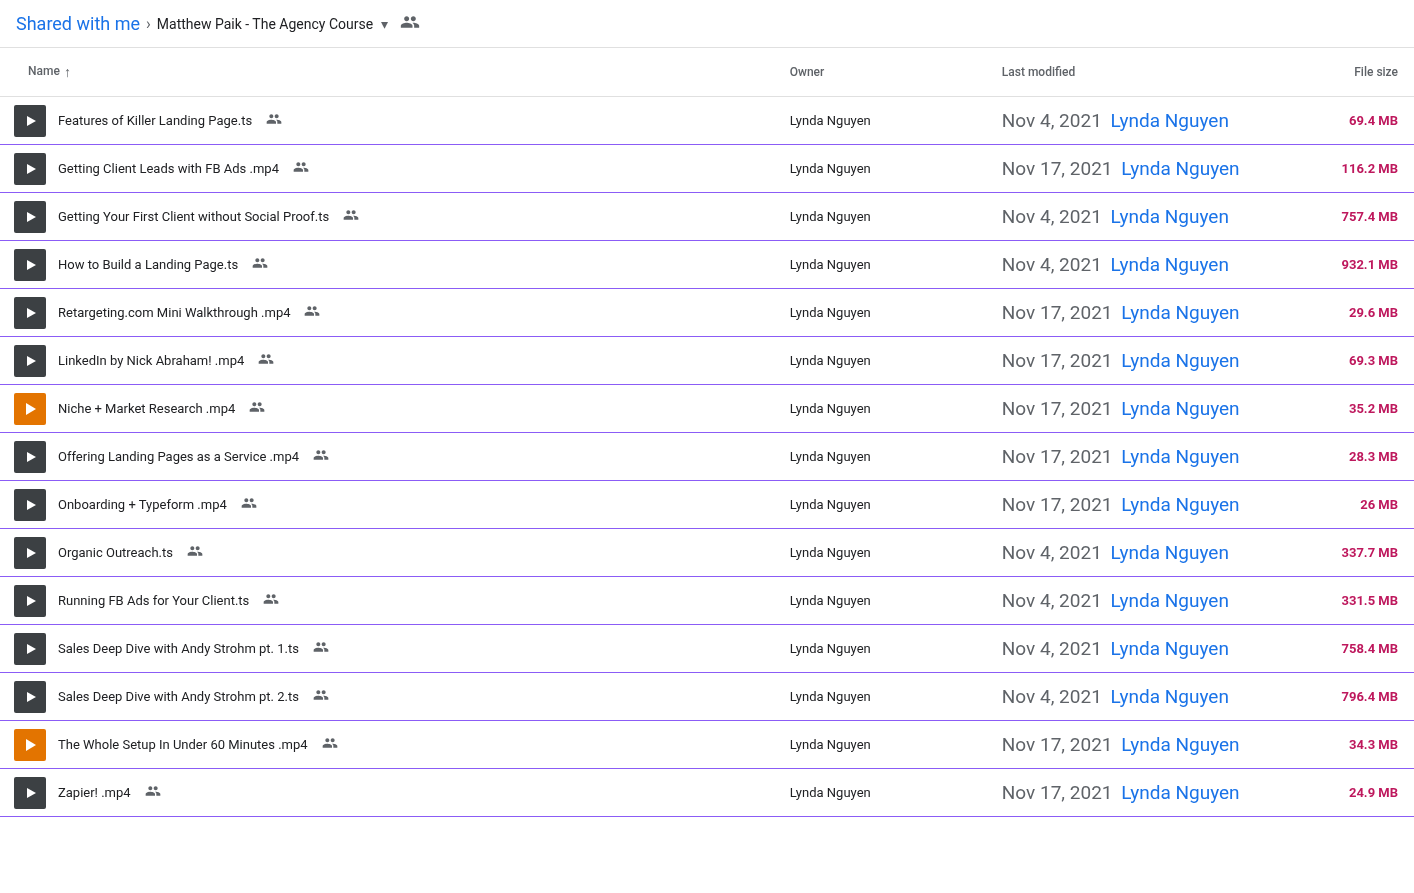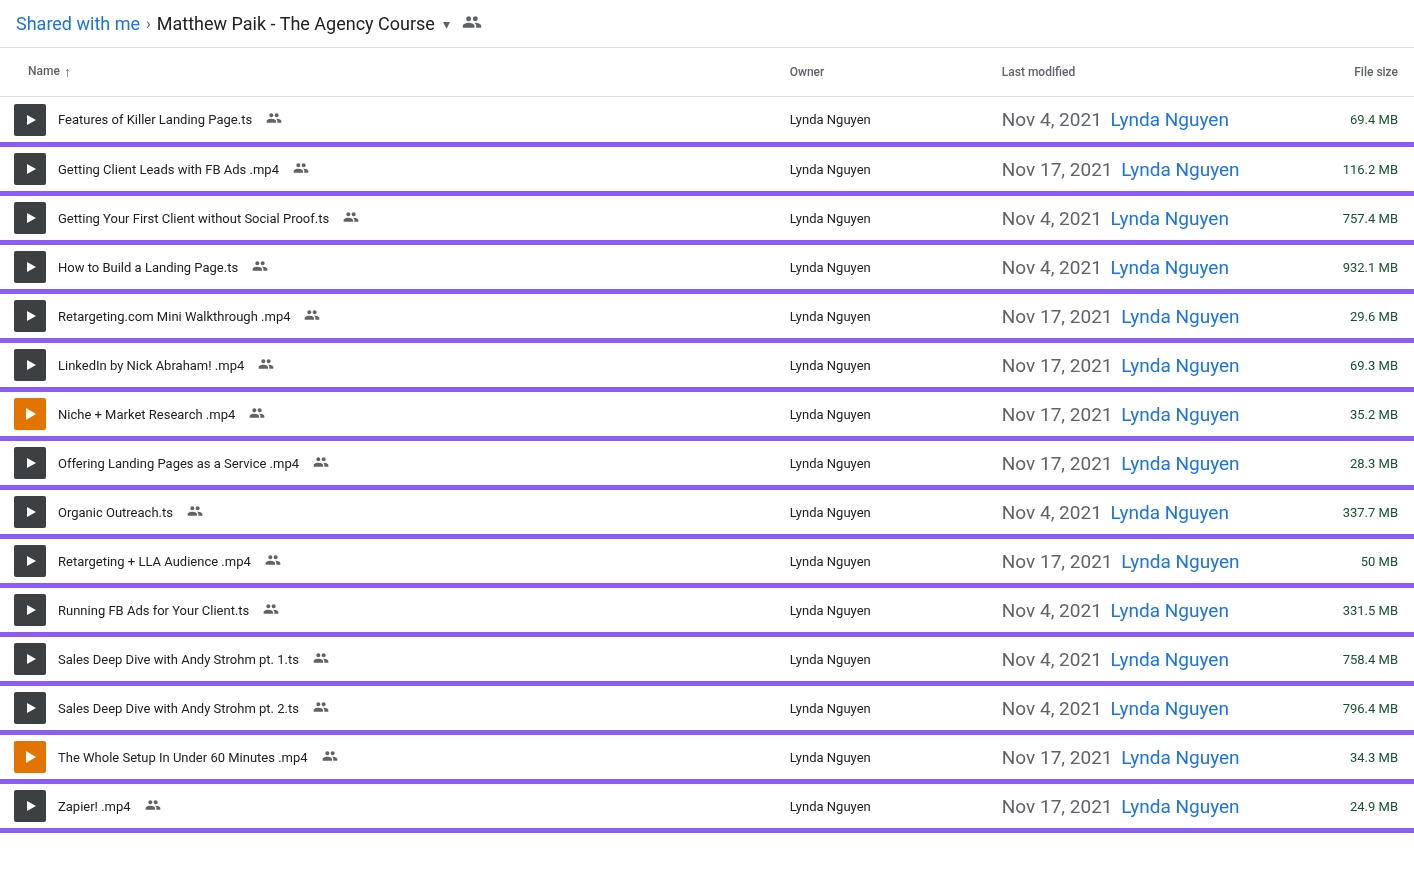--- a/index.html
+++ b/index.html
@@ -22,21 +22,21 @@
     .breadcrumb-shared {
       color: #1a73e8;
       font-size: 18px;
       cursor: pointer;
     }
     .breadcrumb-chevron {
       color: #5f6368;
       font-size: 16px;
     }
     .breadcrumb-current {
-      font-size: 18px;
+      font-size: 14px;
       color: #202124;
       font-weight: 400;
     }
     .breadcrumb-dropdown {
       color: #5f6368;
       font-size: 14px;
       cursor: pointer;
       margin-left: 2px;
     }
     .breadcrumb-people-icon {
@@ -65,21 +65,21 @@
       display: flex;
       align-items: flex-start;
       gap: 4px;
       padding: 8px 12px 8px 16px;
     }
     .sort-arrow {
       font-size: 14px;
       color: #5f6368;
     }
     .file-table tbody tr {
-      border-bottom: 5px solid #8b5cf6;
+      border-bottom: 1px solid #8b5cf6;
       height: 48px;
     }
     .file-name-cell {
       display: flex;
       align-items: center;
       gap: 10px;
       padding: 4px 12px 4px 12px;
     }
     .file-icon {
       width: 36px;
@@ -147,24 +147,25 @@
     }
     .modified-date {
       color: #5f6368;
     }
     .modified-by {
       color: #1a73e8;
       margin-left: 4px;
     }
     td.size-col {
       padding: 0 16px 0 12px;
-      color: #14532d;
+      color: #be185d;
       font-size: 13px;
       white-space: nowrap;
       text-align: right;
+      font-weight: bold;
     }
     th.size-col-th {
       text-align: right;
       padding-right: 16px;
     }
   </style>
 </head>
 <body>
 
 <div class="breadcrumb">
@@ -361,53 +362,53 @@
     <td class="size-col">28.3 MB</td>
   </tr>
       <tr>
     <td>
       <div class="file-name-cell">
         <div class="file-icon">
               <div class="thumbnail-icon">
                 <div class="play-tri"></div>
               </div>
             </div>
+        <span class="file-name-text">Onboarding + Typeform .mp4</span>
+        <span class="shared-icon"><svg width="16" height="16" viewBox="0 0 24 24" fill="#5f6368">
+                <path d="M16 11c1.66 0 2.99-1.34 2.99-3S17.66 5 16 5c-1.66 0-3 1.34-3 3s1.34 3 3 3zm-8 0c1.66 0 2.99-1.34 2.99-3S9.66 5 8 5C6.34 5 5 6.34 5 8s1.34 3 3 3zm0 2c-2.33 0-7 1.17-7 3.5V19h14v-2.5c0-2.33-4.67-3.5-7-3.5zm8 0c-.29 0-.62.02-.97.05 1.16.84 1.97 1.97 1.97 3.45V19h6v-2.5c0-2.33-4.67-3.5-7-3.5z"></path>
+              </svg></span>
+      </div>
+    </td>
+    <td class="owner-col">Lynda Nguyen</td>
+    <td class="modified-col">
+      <span class="modified-date">Nov 17, 2021</span>
+      <span class="modified-by">Lynda Nguyen</span>
+    </td>
+    <td class="size-col">26 MB</td>
+  </tr>
+      <tr>
+    <td>
+      <div class="file-name-cell">
+        <div class="file-icon">
+              <div class="thumbnail-icon">
+                <div class="play-tri"></div>
+              </div>
+            </div>
         <span class="file-name-text">Organic Outreach.ts</span>
         <span class="shared-icon"><svg width="16" height="16" viewBox="0 0 24 24" fill="#5f6368">
                 <path d="M16 11c1.66 0 2.99-1.34 2.99-3S17.66 5 16 5c-1.66 0-3 1.34-3 3s1.34 3 3 3zm-8 0c1.66 0 2.99-1.34 2.99-3S9.66 5 8 5C6.34 5 5 6.34 5 8s1.34 3 3 3zm0 2c-2.33 0-7 1.17-7 3.5V19h14v-2.5c0-2.33-4.67-3.5-7-3.5zm8 0c-.29 0-.62.02-.97.05 1.16.84 1.97 1.97 1.97 3.45V19h6v-2.5c0-2.33-4.67-3.5-7-3.5z"></path>
               </svg></span>
       </div>
     </td>
     <td class="owner-col">Lynda Nguyen</td>
     <td class="modified-col">
       <span class="modified-date">Nov 4, 2021</span>
       <span class="modified-by">Lynda Nguyen</span>
     </td>
     <td class="size-col">337.7 MB</td>
-  </tr>
-      <tr>
-    <td>
-      <div class="file-name-cell">
-        <div class="file-icon">
-              <div class="thumbnail-icon">
-                <div class="play-tri"></div>
-              </div>
-            </div>
-        <span class="file-name-text">Retargeting + LLA Audience .mp4</span>
-        <span class="shared-icon"><svg width="16" height="16" viewBox="0 0 24 24" fill="#5f6368">
-                <path d="M16 11c1.66 0 2.99-1.34 2.99-3S17.66 5 16 5c-1.66 0-3 1.34-3 3s1.34 3 3 3zm-8 0c1.66 0 2.99-1.34 2.99-3S9.66 5 8 5C6.34 5 5 6.34 5 8s1.34 3 3 3zm0 2c-2.33 0-7 1.17-7 3.5V19h14v-2.5c0-2.33-4.67-3.5-7-3.5zm8 0c-.29 0-.62.02-.97.05 1.16.84 1.97 1.97 1.97 3.45V19h6v-2.5c0-2.33-4.67-3.5-7-3.5z"></path>
-              </svg></span>
-      </div>
-    </td>
-    <td class="owner-col">Lynda Nguyen</td>
-    <td class="modified-col">
-      <span class="modified-date">Nov 17, 2021</span>
-      <span class="modified-by">Lynda Nguyen</span>
-    </td>
-    <td class="size-col">50 MB</td>
   </tr>
       <tr>
     <td>
       <div class="file-name-cell">
         <div class="file-icon">
               <div class="thumbnail-icon">
                 <div class="play-tri"></div>
               </div>
             </div>
         <span class="file-name-text">Running FB Ads for Your Client.ts</span>

